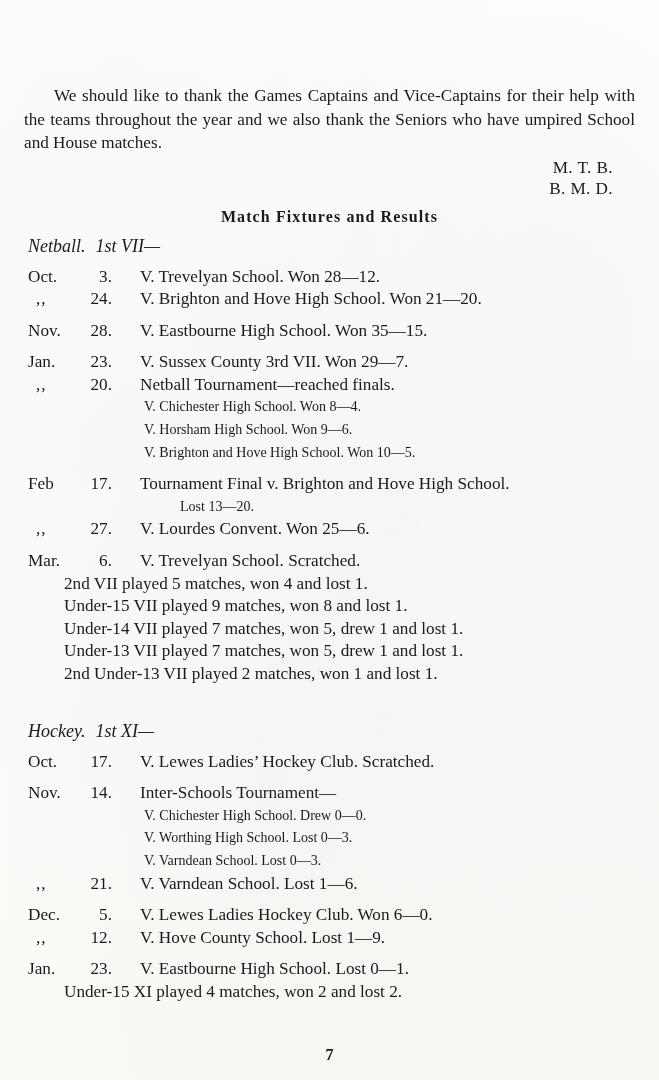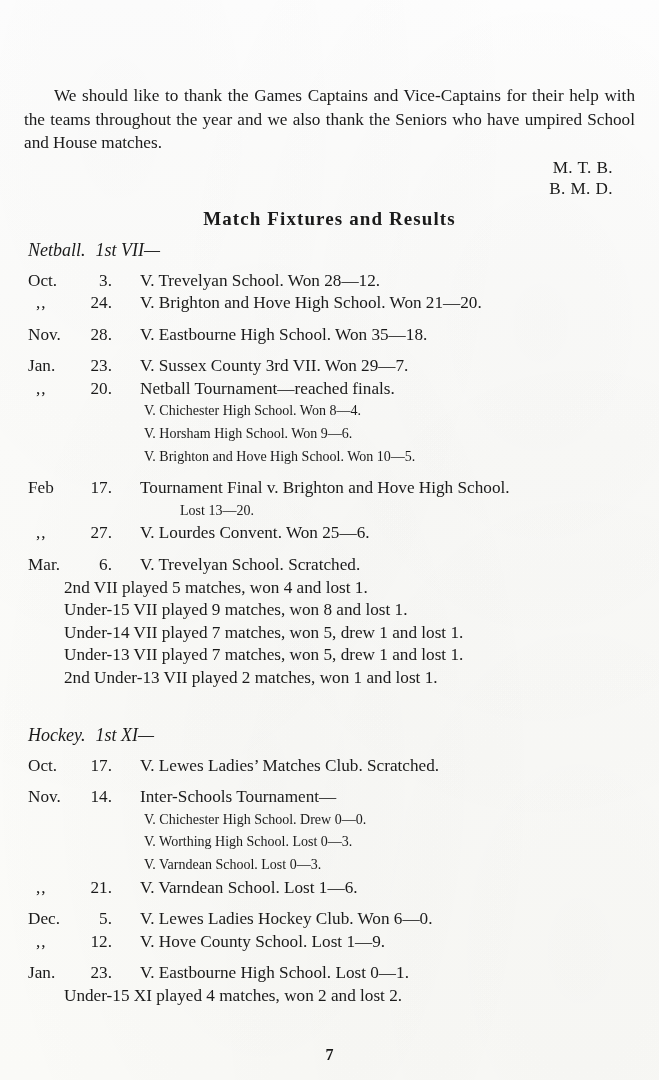--- a/index.html
+++ b/index.html
@@ -53,21 +53,21 @@
     padding-right:22px;
     font-size:17.2px;
     line-height:21px;
     letter-spacing:0.4px;
   }
 
   
   .heading{
     text-align:center;
     font-weight:bold;
-    font-size:19px;
+    font-size:16px;
     letter-spacing:1.1px;
     margin-top:9px;
     margin-bottom:10px;
   }
 
   
   .sport{
     font-size:18px;
     font-style:italic;
     margin-bottom:9px;
@@ -168,21 +168,21 @@
         <span class="c-month ditto">,,</span>
         <span class="c-day">24.</span>
         <span class="c-text">V. Brighton and Hove High School.  Won 21—20.</span>
       </div>
     </div>
 
     <div class="group">
       <div class="row">
         <span class="c-month">Nov.</span>
         <span class="c-day">28.</span>
-        <span class="c-text">V. Eastbourne High School.  Won 35—18.</span>
+        <span class="c-text">V. Eastbourne High School.  Won 35—15.</span>
       </div>
     </div>
 
     <div class="group">
       <div class="row">
         <span class="c-month">Jan.</span>
         <span class="c-day">23.</span>
         <span class="c-text">V. Sussex County 3rd VII.  Won 29—7.</span>
       </div>
       <div class="row">
@@ -225,21 +225,21 @@
     <div class="section-gap"></div>
 
     <div class="sport">
       <span>Hockey.</span><span class="team">1st XI—</span>
     </div>
 
     <div class="group">
       <div class="row">
         <span class="c-month">Oct.</span>
         <span class="c-day">17.</span>
-        <span class="c-text">V. Lewes Ladies’ Matches Club.  Scratched.</span>
+        <span class="c-text">V. Lewes Ladies’ Hockey Club.  Scratched.</span>
       </div>
     </div>
 
     <div class="group">
       <div class="row">
         <span class="c-month">Nov.</span>
         <span class="c-day">14.</span>
         <span class="c-text">Inter-Schools Tournament—</span>
       </div>
       <div class="subline">V. Chichester High School.  Drew 0—0.</div>

